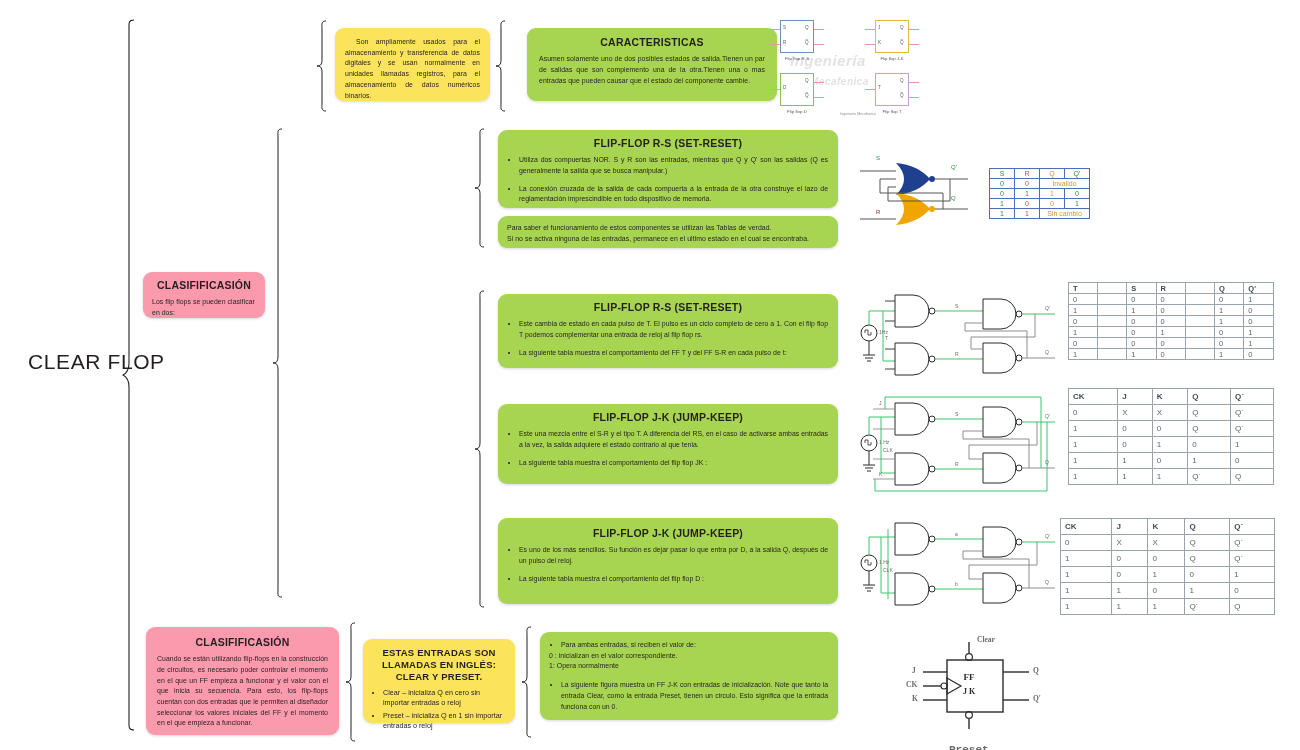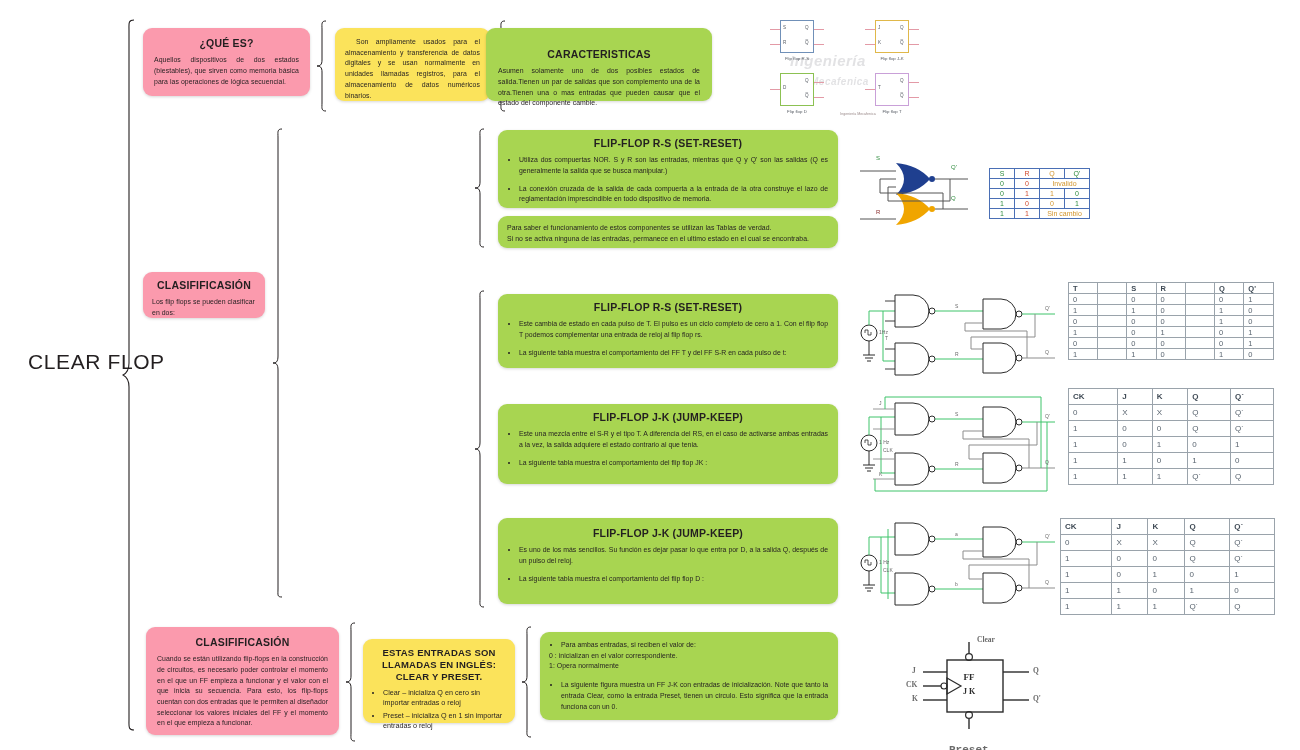--- a/index.html
+++ b/index.html
@@ -209,30 +209,26 @@
       <path d="M10 1 C5 1 6 4 6 9 L6 54 C6 59 4 60 1 60 C4 60 6 61 6 66 L6 111 C6 116 5 119 10 119" fill="none" stroke="#231f20" stroke-width="1"></path>
     </svg>
   </div>
 
   <div class="brace" style="left:521px; top:626px;">
     <svg width="12" height="112" viewBox="0 0 12 112">
       <path d="M10 1 C5 1 6 4 6 9 L6 50 C6 55 4 56 1 56 C4 56 6 57 6 62 L6 103 C6 108 5 111 10 111" fill="none" stroke="#231f20" stroke-width="1"></path>
     </svg>
   </div>
 
-  <div class="card pink" style="left:143px; top:28px; width:167px; height:68px; padding:9px 11px;">
-    <div class="hd">¿QUÉ ES?</div>
-    <div class="bd">Aquellos dispositivos de dos estados (biestables), que sirven como memoria básica para las operaciones de lógica secuencial.</div>
-  </div>
 
   <div class="card yellow" style="left:335px; top:28px; width:155px; height:73px; padding:9px 10px;">
     <div class="bd" style="text-indent:11px;">Son ampliamente usados para el almacenamiento y transferencia de datos digitales y se usan normalmente en unidades llamadas registros, para el almacenamiento de datos numéricos binarios.</div>
   </div>
 
-  <div class="card green" style="left:486px; top:28px; width:226px; height:73px; padding:20px 12px;">
+  <div class="card green" style="left:527px; top:28px; width:250px; height:73px; padding:8px 12px;">
     <div class="hd">CARACTERISTICAS</div>
     <div class="bd">Asumen solamente uno de dos posibles estados de salida.Tienen un par de salidas que son complemento una de la otra.Tienen una o mas entradas que pueden causar que el estado del componente cambie.</div>
   </div>
 
   <div class="ffsym" style="left:770px; top:16px; width:170px; height:105px;">
 
     <div class="wm" style="left:20px; top:36px;">Ingeniería</div>
     <div class="wm wm2" style="left:40px; top:52px;">Mecafenica</div>
 
     <div style="position:absolute; left:10px; top:4px;">

